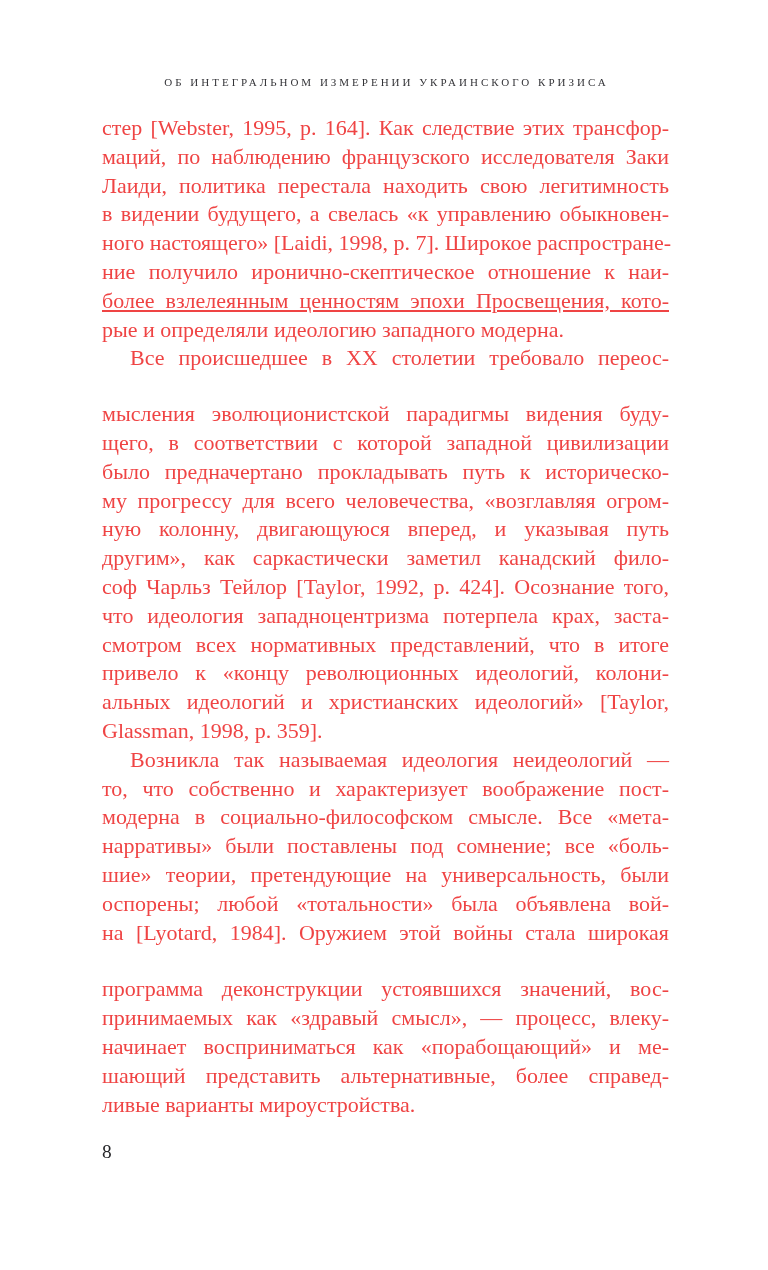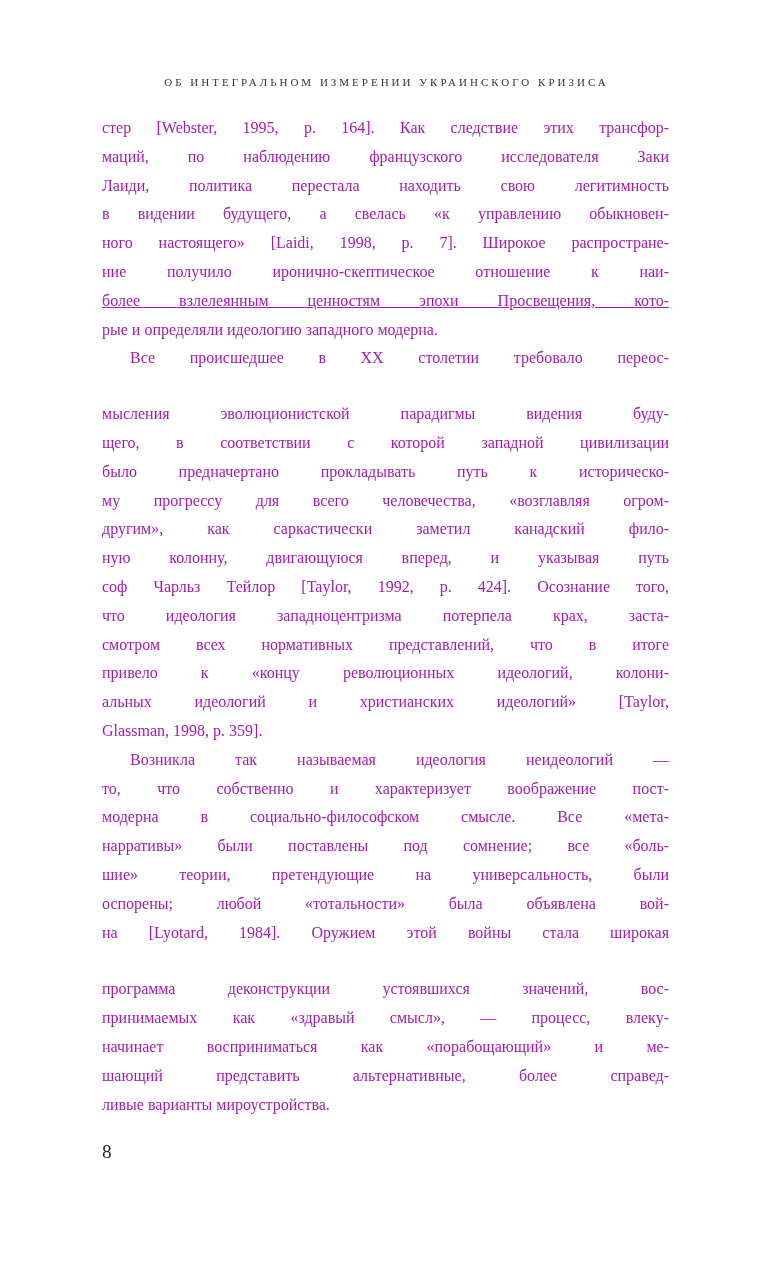--- a/index.html
+++ b/index.html
@@ -42,25 +42,25 @@
   
   .textblock {
     position: absolute;
     left: 102px;
     top: 114px;
     width: 567px;
   }
 
   .para {
     margin: 0;
-    font-size: 16px;
+    font-size: 22px;
     line-height: 28.8px;
     text-align: justify;
     text-align-last: left;
-    color: #a21caf;
+    color: #ef4444;
     hyphens: manual;
     word-spacing: 0;
   }
 
   
   .ln {
     display: block;
     text-align: justify;
     text-align-last: justify;
     white-space: pre;
@@ -101,22 +101,22 @@
       <span class="ln" style="white-space: nowrap; text-indent: 0px; text-decoration: underline;">более взлелеянным ценностям эпохи Просвещения, кото-</span>
       <span class="ln last">рые и определяли идеологию западного модерна.</span>
     </p>
 
     <p class="para">
       <span class="ln first-indent" style="white-space: nowrap; text-indent: 28px;">Все происшедшее в XX столетии требовало переос-</span>
       <span class="ln" style="white-space: nowrap; text-indent: 0px; margin-top: 27px;">мысления эволюционистской парадигмы видения буду-</span>
       <span class="ln" style="white-space: nowrap; text-indent: 0px;">щего, в соответствии с которой западной цивилизации</span>
       <span class="ln" style="white-space: nowrap; text-indent: 0px;">было предначертано прокладывать путь к историческо-</span>
       <span class="ln" style="white-space: nowrap; text-indent: 0px;">му прогрессу для всего человечества, «возглавляя огром-</span>
+      <span class="ln" style="white-space: nowrap; text-indent: 0px;">ную колонну, двигающуюся вперед, и указывая путь</span>
       <span class="ln" style="white-space: nowrap; text-indent: 0px;">другим», как саркастически заметил канадский фило-</span>
-      <span class="ln" style="white-space: nowrap; text-indent: 0px;">ную колонну, двигающуюся вперед, и указывая путь</span>
       <span class="ln" style="white-space: nowrap; text-indent: 0px;">соф Чарльз Тейлор [Taylor, 1992, p. 424]. Осознание того,</span>
       <span class="ln" style="white-space: nowrap; text-indent: 0px;">что идеология западноцентризма потерпела крах, заста-</span>
       <span class="ln" style="white-space: nowrap; text-indent: 0px;">смотром всех нормативных представлений, что в итоге</span>
       <span class="ln" style="white-space: nowrap; text-indent: 0px;">привело к «концу революционных идеологий, колони-</span>
       <span class="ln" style="white-space: nowrap; text-indent: 0px;">альных идеологий и христианских идеологий» [Taylor,</span>
       <span class="ln last">Glassman, 1998, p. 359].</span>
     </p>
 
     <p class="para">
       <span class="ln first-indent" style="white-space: nowrap; text-indent: 28px;">Возникла так называемая идеология неидеологий —</span>

